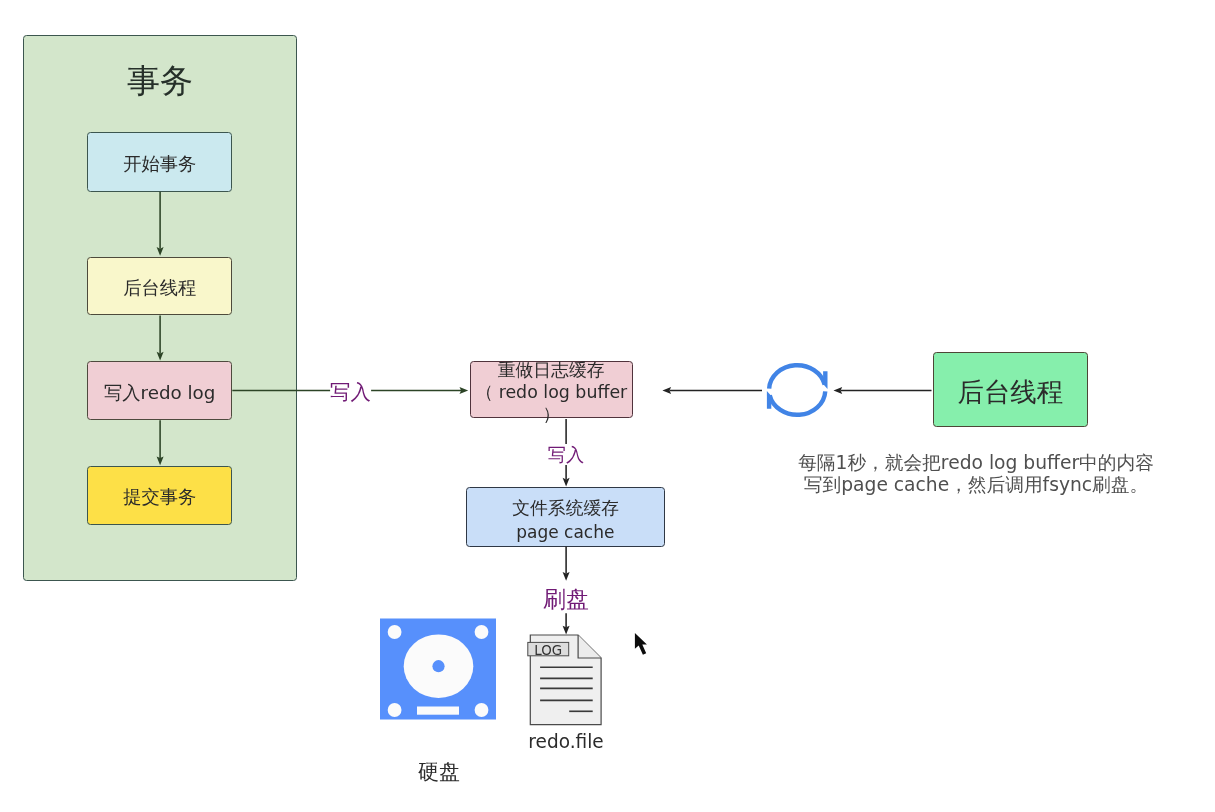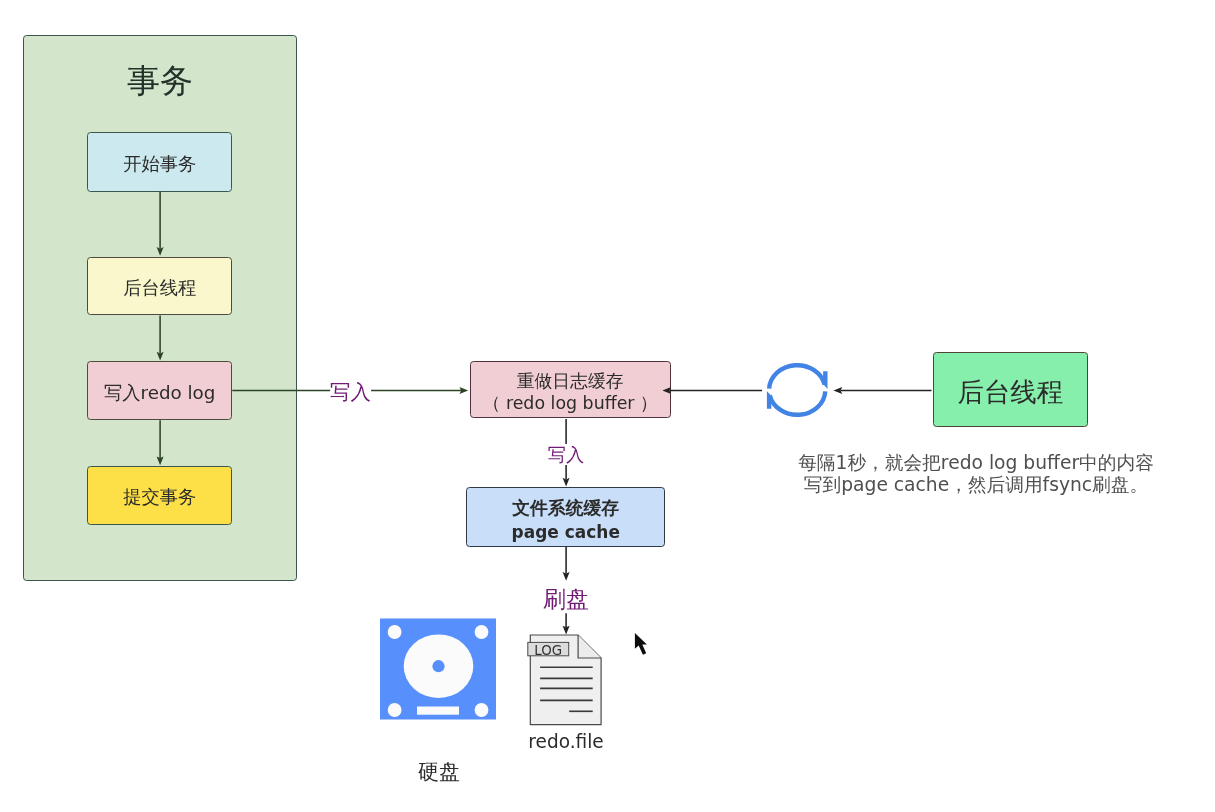--- a/index.html
+++ b/index.html
@@ -21,28 +21,28 @@
              text-align:center;transform:none;}
 
   .step{left:87.1px;width:145.2px;font-size:18.3px;color:#2b2b2b;border-width:1.6px;
         border-style:solid;border-radius:3.5px;line-height:1;}
   .step > span{display:block;transform:translateY(2px);}
   #step0{top:132px;height:59.8px;background:#cbe9ef;border-color:#3c564f;}
   #step1{top:256.6px;height:58.8px;background:#f9f7cb;border-color:#4d4a3b;}
   #step2{top:361.2px;height:59px;background:#f0ced4;border-color:#4e4a3e;}
   #step3{top:465.8px;height:58.9px;background:#fde047;border-color:#3c564f;}
 
-  #buffer-node{left:469.6px;top:361px;width:201px;height:56.6px;background:#f0ced4;
+  #buffer-node{left:469.6px;top:361px;width:163px;height:56.6px;background:#f0ced4;
                border:1.6px solid #50333c;border-radius:3.5px;font-size:17.8px;color:#2b2b2b;
                line-height:22px;}
   #buffer-node > span{display:block;transform:translateY(2.5px);}
   #buffer-node > span:last-child{transform:translateY(2.5px) scaleX(0.978);}
   #pagecache-node{left:465.8px;top:487px;width:199.7px;height:59.5px;background:#c9def8;
                border:1.6px solid #2f3845;border-radius:3.5px;font-size:17.8px;color:#2b2b2b;
-               line-height:24px;font-weight:bold;}
+               line-height:24px;}
   #pagecache-node > span{display:block;transform:translateY(2.5px);}
   #pagecache-node > span:last-child{transform:translateY(3px) scaleX(0.955);}
   #thread-node{left:932.6px;top:352px;width:155.5px;height:74.9px;background:#86efac;
                border:1.6px solid #4d4636;border-radius:3.5px;font-size:26.4px;color:#2b2b2b;
                line-height:1;}
   #thread-node > span{display:block;transform:translateY(3px);}
 
   .edge-label{font-size:20.4px;color:#701a75;background:#ffffff;padding:0 0.5px;line-height:1;}
   #note{left:781px;top:452px;width:390px;font-size:18.7px;color:#4f4f4f;
         line-height:21.8px;text-align:center;}

